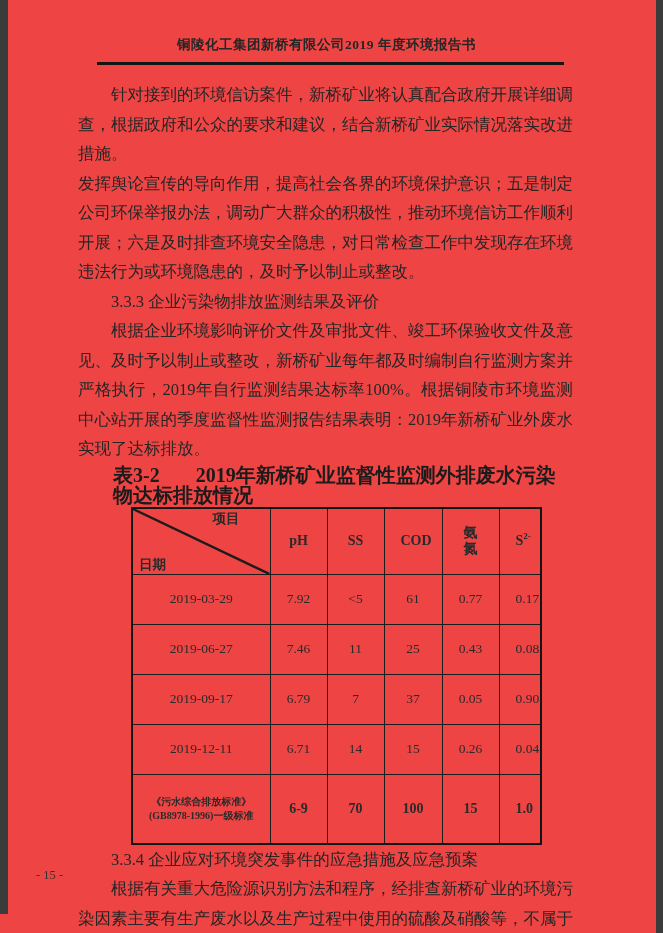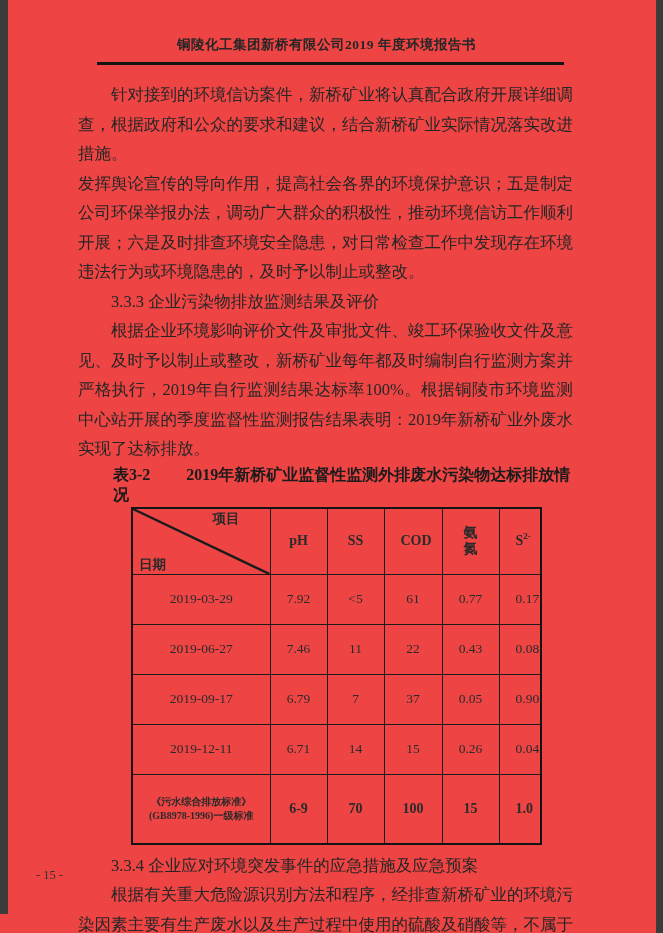--- a/index.html
+++ b/index.html
@@ -32,21 +32,21 @@
   .content{
     position:absolute;top:80px;left:78px;width:495px;
     font-size:16.5px;line-height:29.5px;text-align:justify;
     color:#262626;
   }
   .para{margin:0;text-indent:2em;}
   .para.no-indent{text-indent:0;}
   .heading{margin:0;text-indent:2em;}
   .tbl-caption{
     margin:1px 0 2px 0;padding-left:35px;
-    font-size:16px;font-weight:bold;line-height:20px;color:#1b1b1b;
+    font-size:20px;font-weight:bold;line-height:20px;color:#1b1b1b;
     text-align:left;
   }
   .caption-gap{display:inline-block;width:36px;}
   table.monitor{
     border-collapse:collapse;table-layout:fixed;
     margin-left:53px;width:409px;
     font-size:13.5px;color:#2a2a2a;
     border:2px solid #141414;
   }
   table.monitor td{
@@ -123,21 +123,21 @@
         <td>7.92</td>
         <td>&lt;5</td>
         <td>61</td>
         <td>0.77</td>
         <td>0.17</td>
       </tr>
       <tr>
         <td>2019-06-27</td>
         <td>7.46</td>
         <td>11</td>
-        <td>22</td>
+        <td>25</td>
         <td>0.43</td>
         <td>0.082</td>
       </tr>
       <tr>
         <td>2019-09-17</td>
         <td>6.79</td>
         <td>7</td>
         <td>37</td>
         <td>0.05</td>
         <td>0.903</td>
@@ -157,18 +157,18 @@
         </td>
         <td>6-9</td>
         <td>70</td>
         <td>100</td>
         <td>15</td>
         <td>1.0</td>
       </tr>
     </tbody>
       </table>
 
-    <p class="heading" style="margin-top:6px;">3.3.4 企业应对环境突发事件的应急措施及应急预案</p>
+    <p class="heading" style="">3.3.4 企业应对环境突发事件的应急措施及应急预案</p>
     <p class="para">根据有关重大危险源识别方法和程序，经排查新桥矿业的环境污染因素主要有生产废水以及生产过程中使用的硫酸及硝酸等，不属于重大危险源。为保障公众生命健康和财产安全，保护环境安全，及时建立健全环境污染事故应急机制，提高企业应对突发环境事件的能力，维护矿区稳定，促进矿区全面、协调、和谐、可持续发展，新桥矿业下发了“关于印发《突发环境事件应急预案（修订版）》的通知”，</p>
   </div>
 
   <div class="footer-page">- 15 -</div>
 </div>
 
 </body></html>

